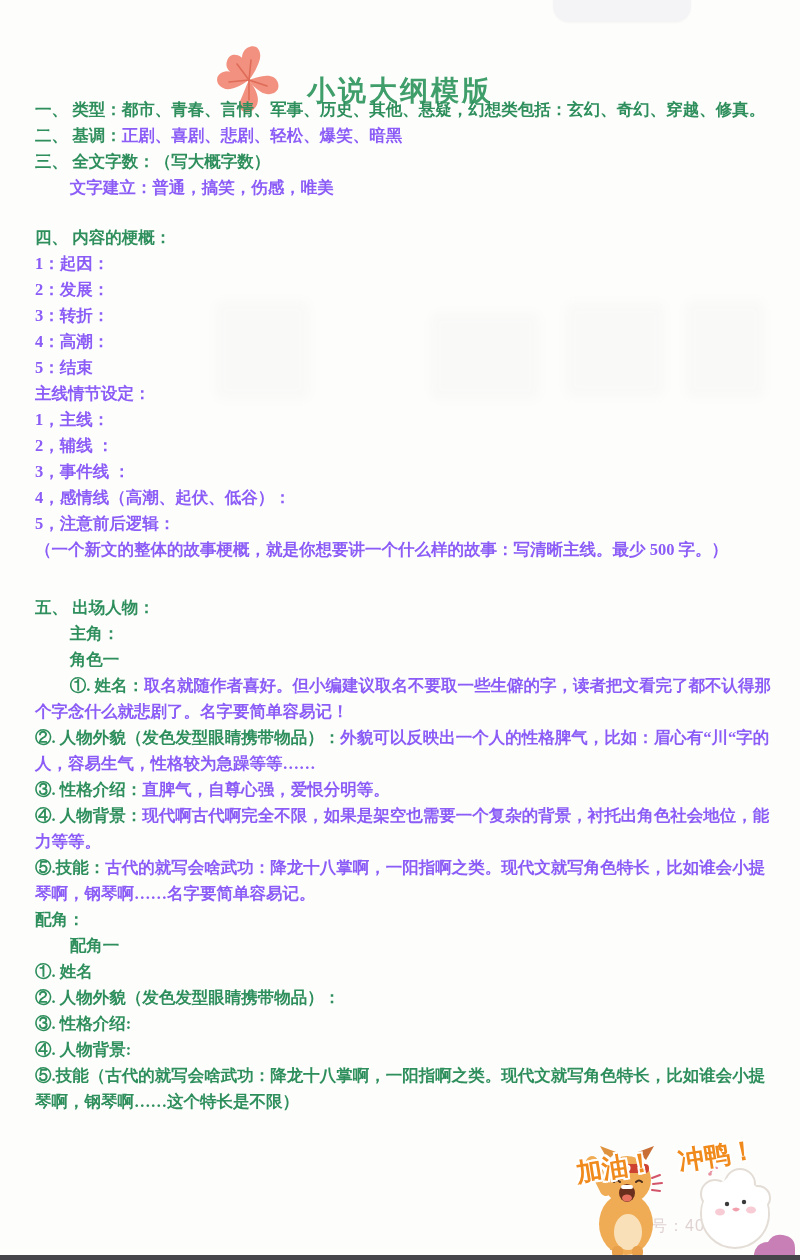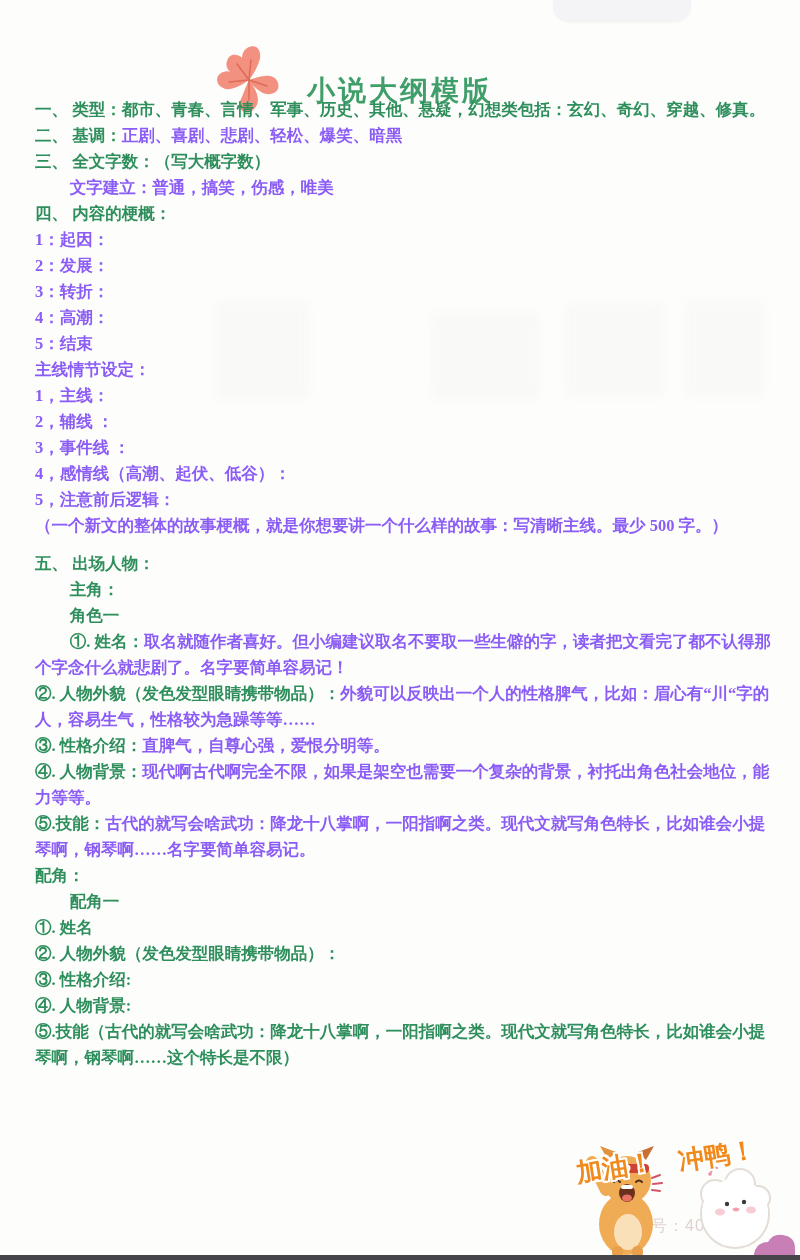--- a/index.html
+++ b/index.html
@@ -79,34 +79,34 @@
       </g>
     </svg>
     <h1 class="page-title">小说大纲模版</h1>
   </div>
 
   <div class="doc" id="doc">
       <div class="line hang"><span class="c-green">一、 类型：都市、青春、言情、军事、历史、其他、悬疑，幻想类包括：玄幻、奇幻、穿越、修真。</span></div>
       <div class="line"><span class="c-green">二、 基调：</span><span class="c-black">正剧、喜剧、悲剧、轻松、爆笑、暗黑</span></div>
       <div class="line"><span class="c-green">三、 全文字数：（写大概字数）</span></div>
       <div class="line pl2"><span class="c-black">文字建立：普通，搞笑，伤感，唯美</span></div>
-      <div class="line" style=""><span class="c-green">四、 内容的梗概：</span></div>
+      <div class="line" style="margin-top: 24px;"><span class="c-green">四、 内容的梗概：</span></div>
       <div class="line"><span class="c-black">1：起因：</span></div>
       <div class="line"><span class="c-black">2：发展：</span></div>
       <div class="line"><span class="c-black">3：转折：</span></div>
       <div class="line"><span class="c-black">4：高潮：</span></div>
       <div class="line"><span class="c-black">5：结束</span></div>
       <div class="line"><span class="c-black">主线情节设定：</span></div>
       <div class="line"><span class="c-black">1，主线：</span></div>
       <div class="line"><span class="c-black">2，辅线 ：</span></div>
       <div class="line"><span class="c-black">3，事件线 ：</span></div>
       <div class="line"><span class="c-black">4，感情线（高潮、起伏、低谷）：</span></div>
       <div class="line"><span class="c-black">5，注意前后逻辑：</span></div>
       <div class="line"><span class="c-black">（一个新文的整体的故事梗概，就是你想要讲一个什么样的故事：写清晰主线。最少 500 字。）</span></div>
-      <div class="line" style="margin-top: 12px;"><span class="c-green">五、 出场人物：</span></div>
+      <div class="line" style="margin-top: 32px;"><span class="c-green">五、 出场人物：</span></div>
       <div class="line pl2"><span class="c-green">主角：</span></div>
       <div class="line pl2"><span class="c-green">角色一</span></div>
       <div class="line ind1"><span class="c-green">①. 姓名：</span><span class="c-black">取名就随作者喜好。但小编建议取名不要取一些生僻的字，读者把文看完了都不认得那个字念什么就悲剧了。名字要简单容易记！</span></div>
       <div class="line"><span class="c-green">②. 人物外貌（发色发型眼睛携带物品）：</span><span class="c-black">外貌可以反映出一个人的性格脾气，比如：眉心有“川“字的人，容易生气，性格较为急躁等等……</span></div>
       <div class="line"><span class="c-green">③. 性格介绍：</span><span class="c-black">直脾气，自尊心强，爱恨分明等。</span></div>
       <div class="line"><span class="c-green">④. 人物背景：</span><span class="c-black">现代啊古代啊完全不限，如果是架空也需要一个复杂的背景，衬托出角色社会地位，能力等等。</span></div>
       <div class="line"><span class="c-green">⑤.技能：</span><span class="c-black">古代的就写会啥武功：降龙十八掌啊，一阳指啊之类。现代文就写角色特长，比如谁会小提琴啊，钢琴啊……名字要简单容易记。</span></div>
       <div class="line"><span class="c-green">配角：</span></div>
       <div class="line pl2"><span class="c-green">配角一</span></div>
       <div class="line"><span class="c-green">①. 姓名</span></div>

